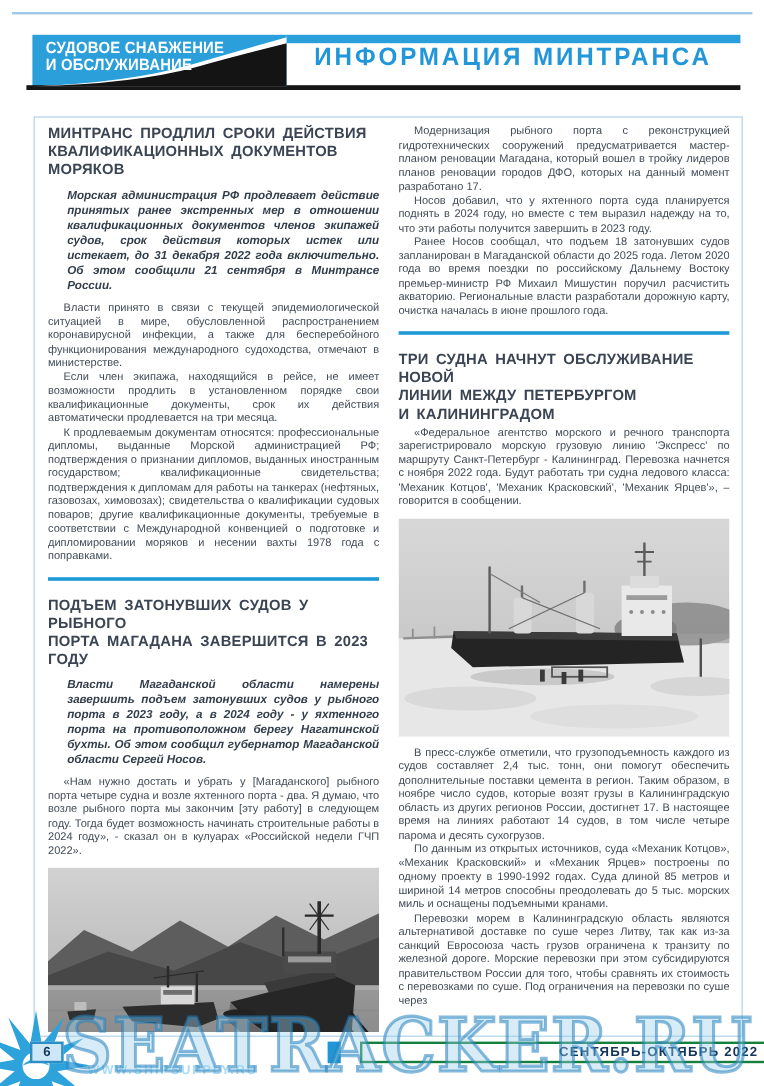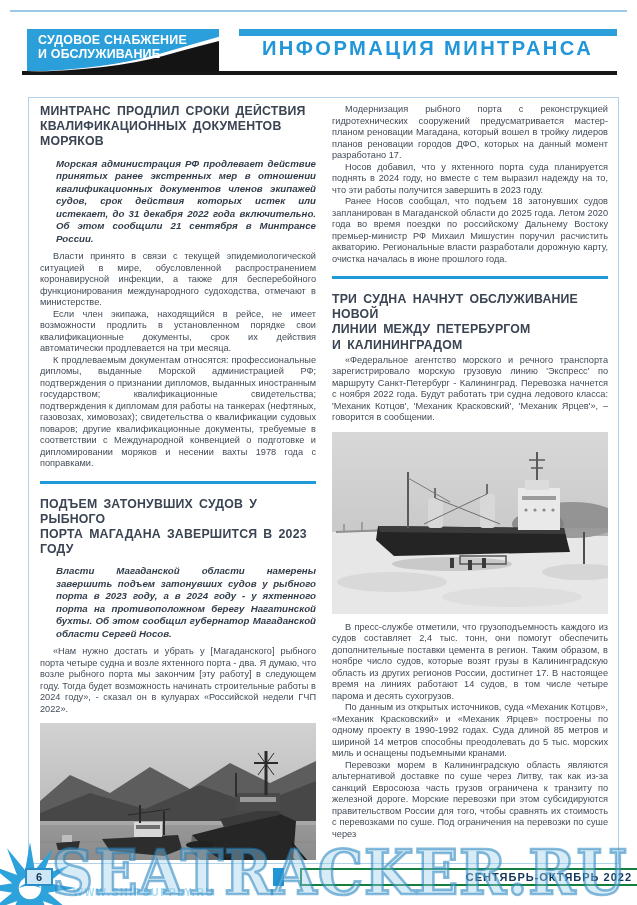--- a/index.html
+++ b/index.html
@@ -1,21 +1,21 @@
 <!DOCTYPE html>
 <html><head>
 <meta charset="utf-8">
 <style>
   html,body{margin:0;padding:0;background:#e9e9e9;}
   .page{position:relative;width:637px;height:905px;background:#ffffff;overflow:hidden;
         font-family:"Liberation Sans",sans-serif;}
   
   .topline{position:absolute;left:10px;top:10px;width:617px;height:2px;background:#9cc9e6;}
   .banner{position:absolute;left:27px;top:29px;width:590px;height:43px;}
-  .logo-block{position:absolute;left:0;top:0;width:192px;height:43px;background:#2b9fd9;overflow:hidden;}
+  .logo-block{position:absolute;left:0;top:0;width:212px;height:43px;background:#2b9fd9;overflow:hidden;}
   .logo-text{position:relative;z-index:3;padding:4px 0 0 12px;color:#ffffff;font-weight:bold;
              font-size:13.5px;line-height:1.02;letter-spacing:.2px;transform:scaleX(.92);transform-origin:left;}
   .logo-wave{position:absolute;left:0;bottom:0;width:212px;height:43px;z-index:2;}
   .banner-strip{position:absolute;left:212px;top:0;width:378px;height:7px;background:#2b9fd9;}
   .banner-title{position:absolute;left:212px;top:7px;width:378px;height:36px;display:flex;
                 justify-content:center;}
   .banner-title span{color:#2196d8;font-weight:bold;font-size:21px;letter-spacing:2.5px;transform:scaleX(.96);}
   .blackbar{position:absolute;left:22px;top:71px;width:595px;height:4px;background:#161616;}
   
   .frame{position:absolute;left:28px;top:97px;width:589px;height:765px;border:1px solid #afd2ea;}

